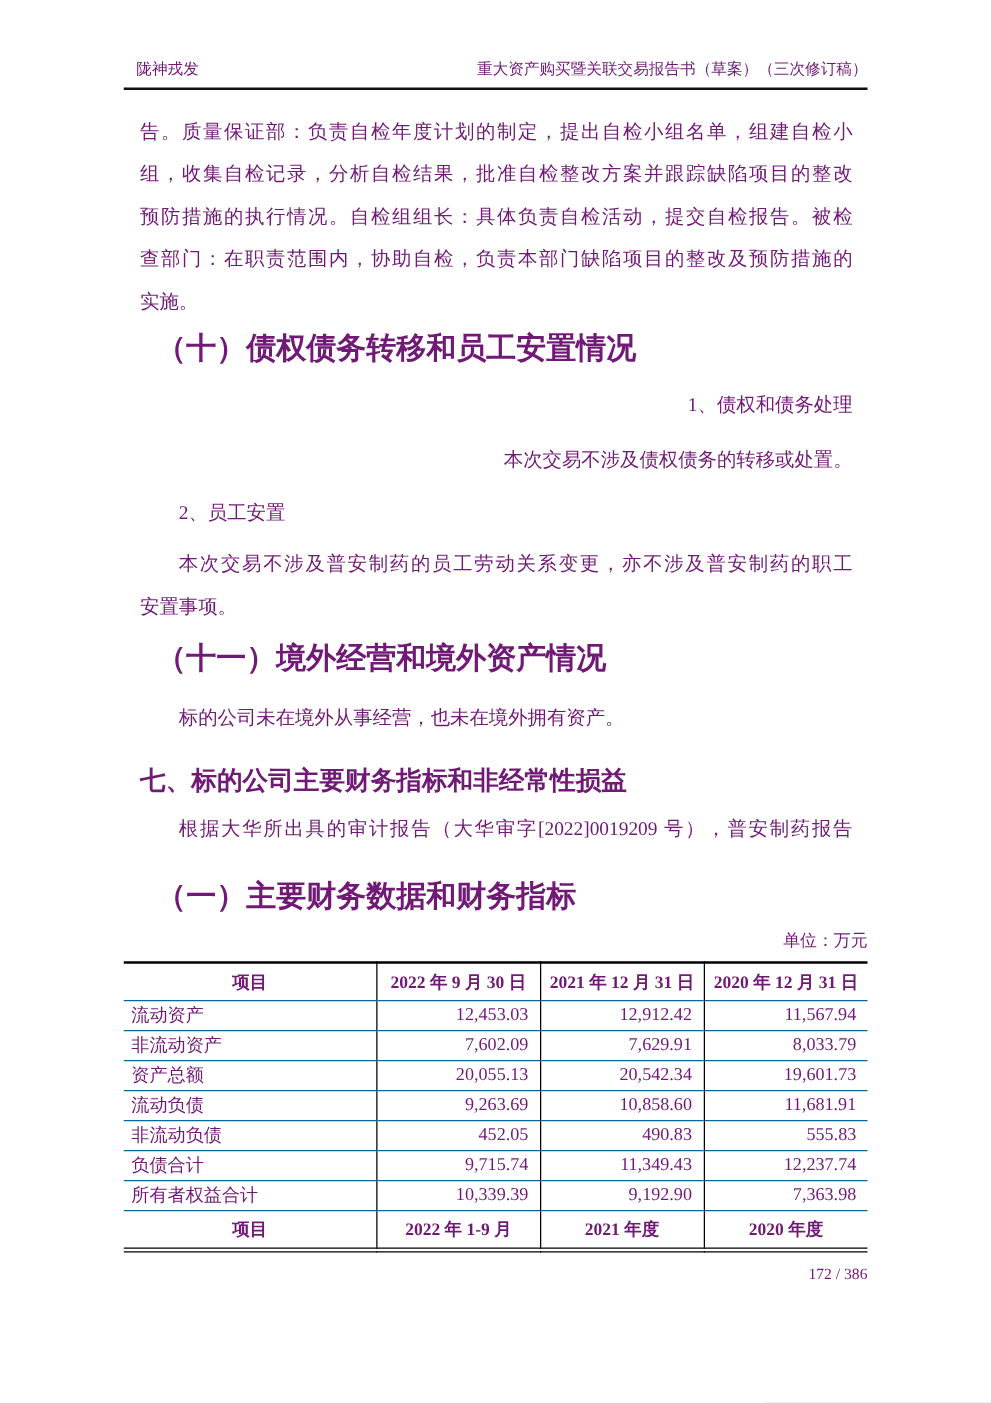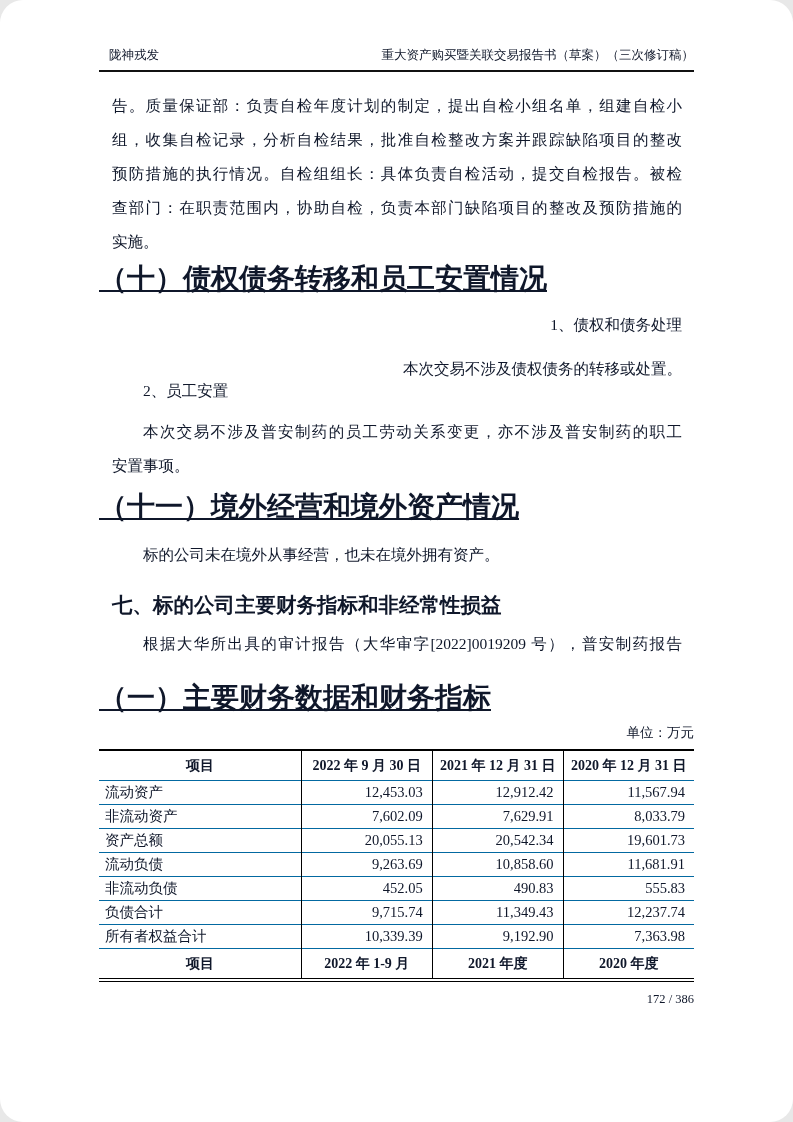--- a/index.html
+++ b/index.html
@@ -1,52 +1,50 @@
 <!DOCTYPE html>
 <html><head>
 <meta charset="utf-8">
 <style>
   html,body { margin:0; padding:0; background:#e8e8e8; }
   .page {
     position:relative; width:793px; height:1122px; margin:0 auto;
-    background:#ffffff; color:#0f172a;
+    background:#ffffff; color:#701a75;
     font-family:"Liberation Serif","DejaVu Serif",serif;
     overflow:hidden;
-    border-radius:23px;
   }
   .content { width:595px; margin:0 auto; }
 
   
   .doc-header-row {
     display:flex; justify-content:space-between; align-items:flex-end;
     padding:47px 0 7px 0; border-bottom:2px solid #111;
     font-size:12.5px; line-height:16px;
   }
   .doc-header-left { padding-left:10px; }
 
   
   .para34 { font-size:15.5px; line-height:34px; margin:0 12px 0 13px; }
   .line22 { font-size:15.5px; line-height:22px; margin:0 12px 0 13px; }
   .jl { text-align:justify; text-align-last:justify; }
   .ind { text-indent:31px; }
 
   .sec-heading {
     font-family:"Liberation Sans","DejaVu Sans",sans-serif;
-    font-weight:700; font-size:28px; line-height:26px;
-    margin:0 12px 0 0;
-    text-decoration:underline;
+    font-weight:700; font-size:24px; line-height:26px;
+    margin:0 12px 0 26px;
   }
   .ch-heading {
     font-family:"Liberation Sans","DejaVu Sans",sans-serif;
     font-weight:700; font-size:20.5px; line-height:27px;
     margin:25px 12px 0 13px;
   }
 
   .mt17{margin-top:17px;} .mt7{margin-top:7px;} .mt22{margin-top:22px;text-align:right;}
-  .mt20{} .mt13{margin-top:13px;} .mt11{margin-top:11px;}
+  .mt20{margin-top:20px;} .mt13{margin-top:13px;} .mt11{margin-top:11px;}
   .mt24{margin-top:24px;} .mt9{margin-top:9px;}
 
   .unit-line {
     margin-top:13px; text-align:right;
     font-size:13.5px; line-height:18px;
   }
 
   
   .table-wrap { margin-top:7px; }
   table.fin {

